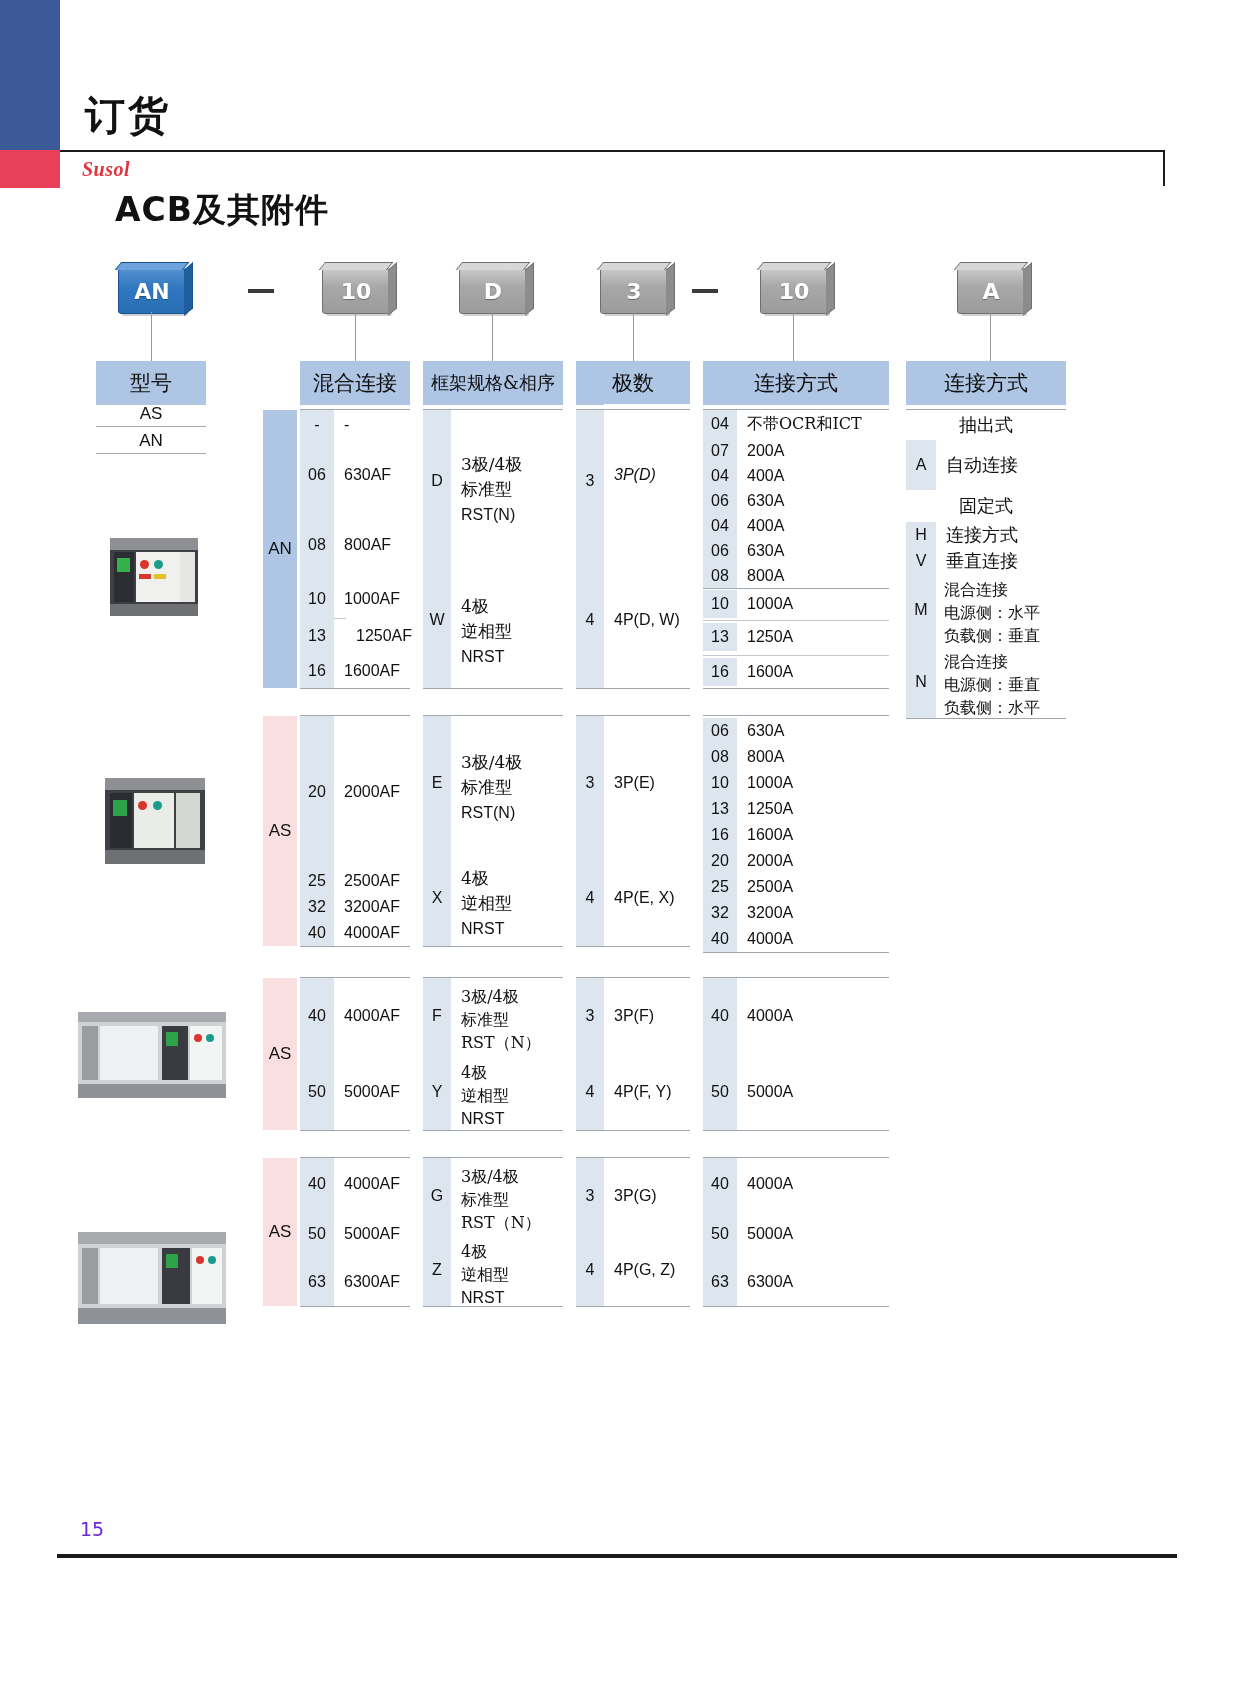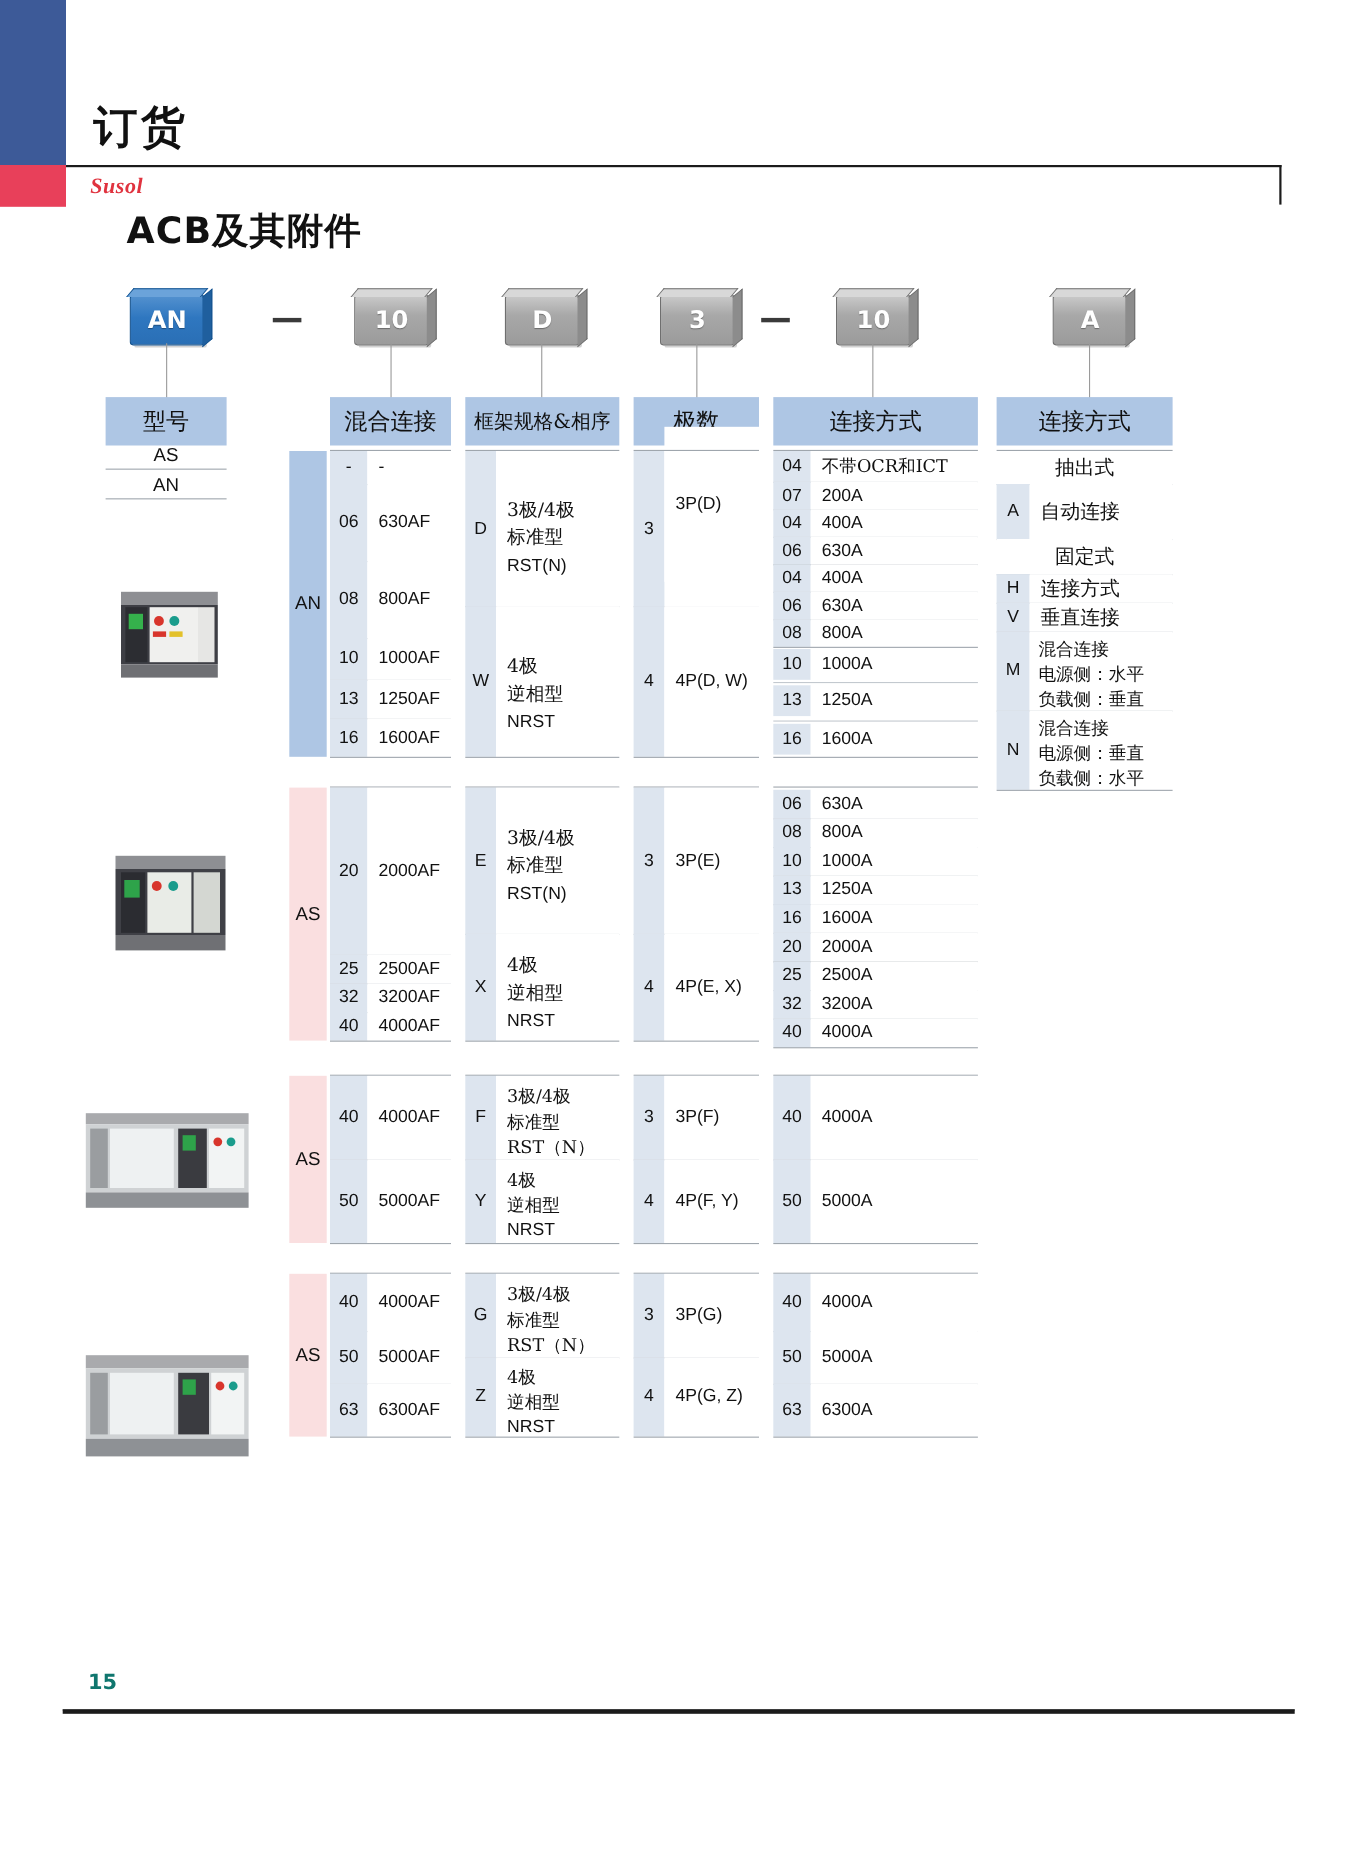--- a/index.html
+++ b/index.html
@@ -54,21 +54,21 @@
   }
   .footer-rule {
     position: absolute; left: 57px; top: 1554px;
     width: 1120px; height: 3px;
     background: #1b1b1b;
     border-top: 1px solid #1b1b1b;
   }
   .page-num {
     position: absolute; left: 80px; top: 1518px;
     font-family: "DejaVu Sans", sans-serif;
-    font-size: 19px; color: #0f766e; font-weight: bold;
+    font-size: 19px; color: #6d28d9;
   }
 
   
   .badge {
     position: absolute;
     width: 66px; height: 44px;
     border-radius: 3px;
     display: flex; align-items: center; justify-content: center;
     font-family: "DejaVu Sans", sans-serif;
     font-weight: 700; font-size: 22px; color: #ffffff;
@@ -287,21 +287,21 @@
 
 <div class="cell codebg center" style="left:300px; top:510px; width:34px; height:70px;">08</div>
 <div class="cell white pad" style="left:334px; top:510px; width:76px; height:70px;">800AF</div>
 <div class="hline light" style="left:300px; top:580px; width:110px;"></div>
 
 <div class="cell codebg center" style="left:300px; top:580px; width:34px; height:38px;">10</div>
 <div class="cell white pad" style="left:334px; top:580px; width:76px; height:38px;">1000AF</div>
 <div class="hline light" style="left:300px; top:618px; width:110px;"></div>
 
 <div class="cell codebg center" style="left:300px; top:618px; width:34px; height:35px;">13</div>
-<div class="cell white pad" style="left:334px; top:618px; width:76px; height:35px;">1250AF</div>
+<div class="cell white pad" style="left:346px; top:618px; width:76px; height:35px;">1250AF</div>
 <div class="hline light" style="left:300px; top:653px; width:110px;"></div>
 
 <div class="cell codebg center" style="left:300px; top:653px; width:34px; height:35px;">16</div>
 <div class="cell white pad" style="left:334px; top:653px; width:76px; height:35px;">1600AF</div>
 <div class="hline" style="left:300px; top:688px; width:110px;"></div>
 <div class="hline" style="left:300px; top:409px; width:110px;"></div>
 
 <div class="cell codebg center" style="left:423px; top:410px; width:28px; height:141px;">D</div>
 <div class="cell white" style="left:451px; top:410px; width:112px; height:141px;"></div>
 <div class="multiline" style="left:461px; top:452px;">
@@ -314,21 +314,21 @@
 <div class="cell white" style="left:451px; top:551px; width:112px; height:137px;"></div>
 <div class="multiline" style="left:461px; top:594px;">
   <div>4极</div>
   <div>逆相型</div>
   <div class="ascii">NRST</div>
 </div>
 <div class="hline" style="left:423px; top:688px; width:140px;"></div>
 <div class="hline" style="left:423px; top:409px; width:140px;"></div>
 
 <div class="cell codebg center" style="left:576px; top:410px; width:28px; height:141px;">3</div>
-<div class="cell white pad" style="left:604px; top:388px; width:86px; height:141px;">3P(D)</div>
+<div class="cell white pad" style="left:604px; top:404px; width:86px; height:141px;font-style:italic;">3P(D)</div>
 <div class="hline light" style="left:576px; top:551px; width:114px;"></div>
 <div class="cell codebg center" style="left:576px; top:551px; width:28px; height:137px;">4</div>
 <div class="cell white pad" style="left:604px; top:551px; width:86px; height:137px;">4P(D, W)</div>
 <div class="hline" style="left:576px; top:688px; width:114px;"></div>
 <div class="hline" style="left:576px; top:409px; width:114px;"></div>
 
 <div class="hline" style="left:703px; top:409px; width:186px;"></div>
 <div class="cell codebg center" style="left:703px; top:410px; width:34px; height:28px;">04</div>
 <div class="cell white pad serif" style="left:737px; top:410px; width:152px; height:28px; font-size:16px;">不带OCR和ICT</div>
 <div class="hline light" style="left:703px; top:438px; width:186px;"></div>

